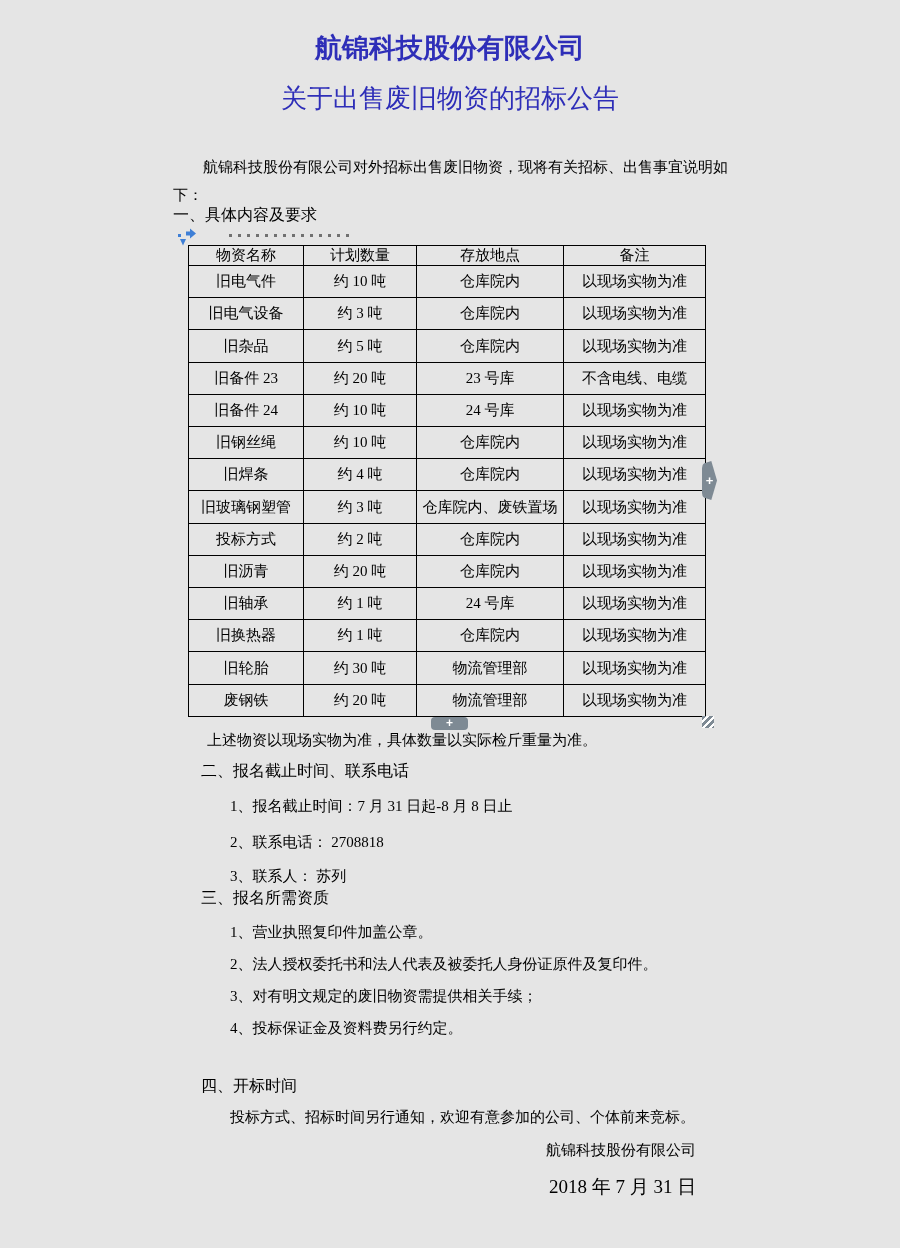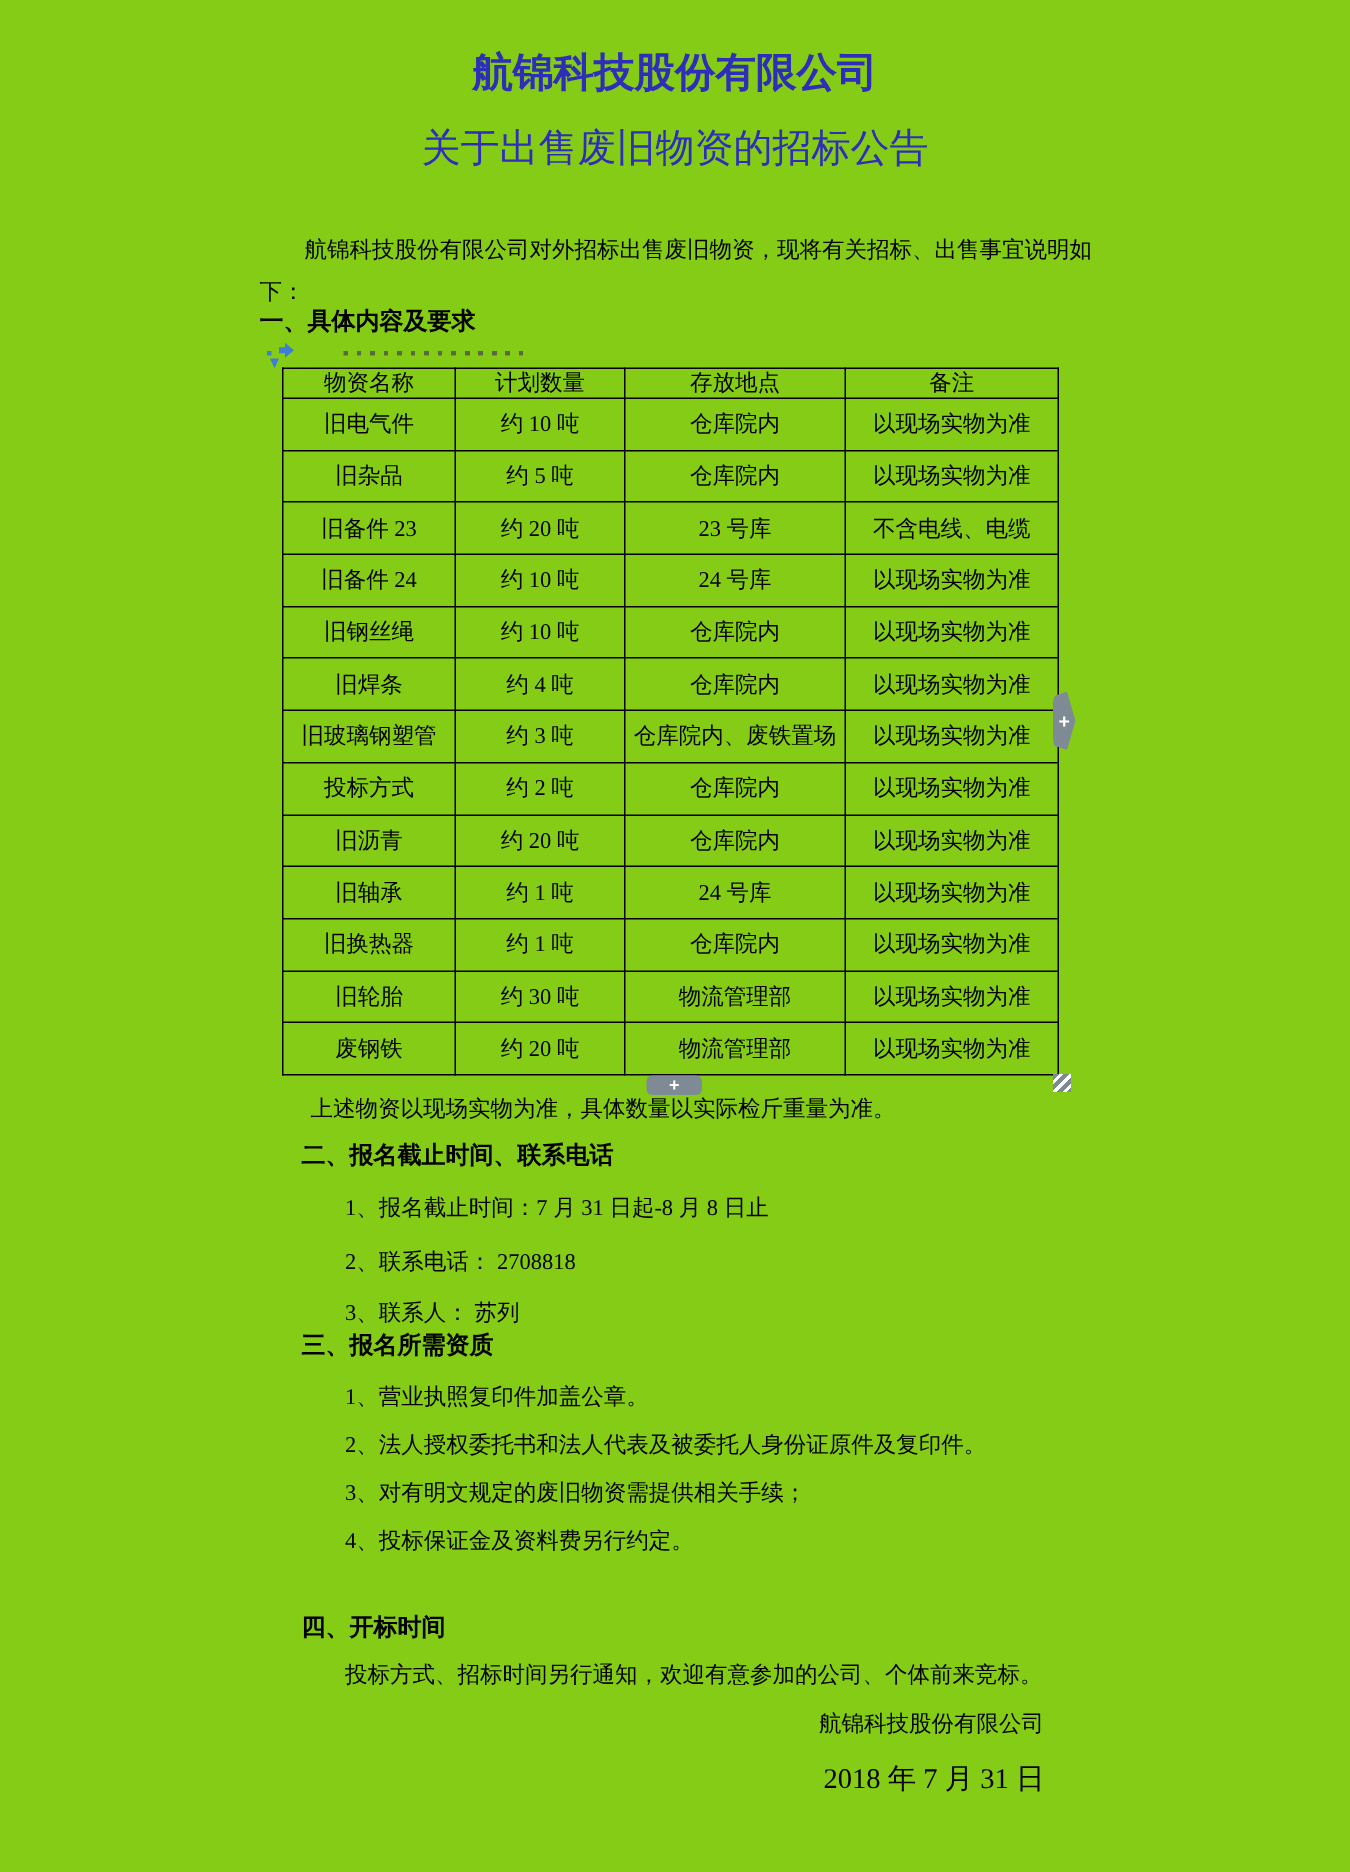--- a/index.html
+++ b/index.html
@@ -2,37 +2,37 @@
 <html style="--title-blue: #2e2eb8; --handle-gray: #7e8a94; --move-blue: #3e7fd6;"><head>
 <meta charset="utf-8">
 <style>
   :root{
     --title-blue:#2e2eb8;
     --handle-gray:#7e8a94;
     --move-blue:#3e7fd6;
   }
   html,body{margin:0;padding:0;background:#fff;}
   .page{
-    position:relative;width:900px;height:1248px;background:#84cc16;
+    position:relative;width:900px;height:1248px;background:#e5e5e5;
     font-family:"Liberation Serif", serif;color:#000;overflow:hidden;
   }
   .abs{position:absolute;}
   .doc-title{
     left:0;top:33px;width:900px;text-align:center;
     font-size:27px;font-weight:bold;color:var(--title-blue);line-height:30px;
   }
   .doc-subtitle{
     left:0;top:84px;width:900px;text-align:center;
     font-size:26px;font-weight:normal;color:var(--title-blue);line-height:30px;
   }
   .intro{
     left:173px;top:153px;width:557px;font-size:15px;line-height:28px;
     text-indent:30px;letter-spacing:0;
   }
-  .h-sec{font-size:16px;line-height:20px;white-space:nowrap;font-weight:bold;}
+  .h-sec{font-size:16px;line-height:20px;white-space:nowrap;}
   .body-line{font-size:15px;line-height:19px;white-space:nowrap;}
   .clip-artifact{
     left:229px;top:234px;width:124px;height:3px;opacity:.75;
     background:repeating-linear-gradient(90deg,#4a4a4a 0 3px,transparent 3px 9px);
   }
   
   .materials-table{
     left:188px;top:245px;width:517px;height:472px;
     border-collapse:collapse;table-layout:fixed;
   }
@@ -102,20 +102,26 @@
         </tr>
     </thead>
     <tbody>
         <tr>
           <td>旧电气件</td>
           <td>约 10 吨</td>
           <td>仓库院内</td>
           <td>以现场实物为准</td>
         </tr>
         <tr>
+          <td>旧电气设备</td>
+          <td>约 3 吨</td>
+          <td>仓库院内</td>
+          <td>以现场实物为准</td>
+        </tr>
+        <tr>
           <td>旧杂品</td>
           <td>约 5 吨</td>
           <td>仓库院内</td>
           <td>以现场实物为准</td>
         </tr>
         <tr>
           <td>旧备件 23</td>
           <td>约 20 吨</td>
           <td>23 号库</td>
           <td>不含电线、电缆</td>

